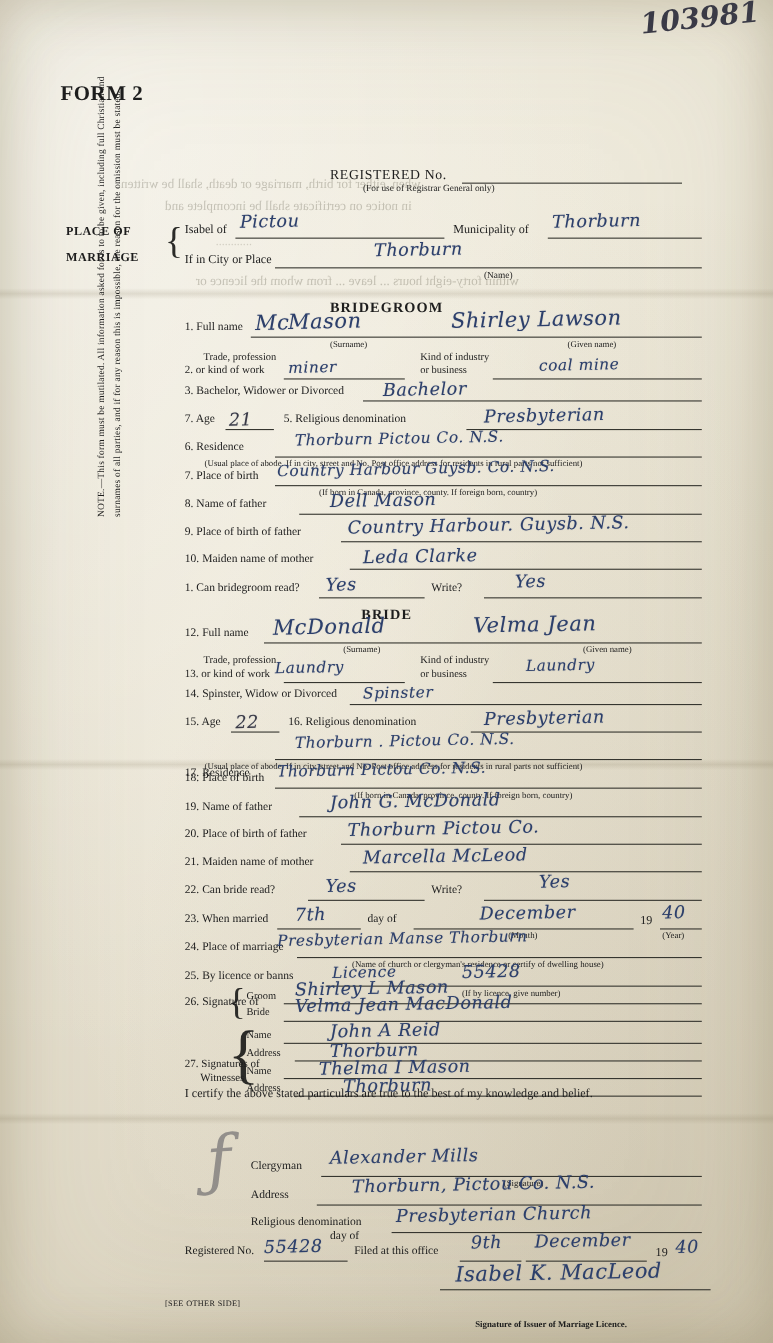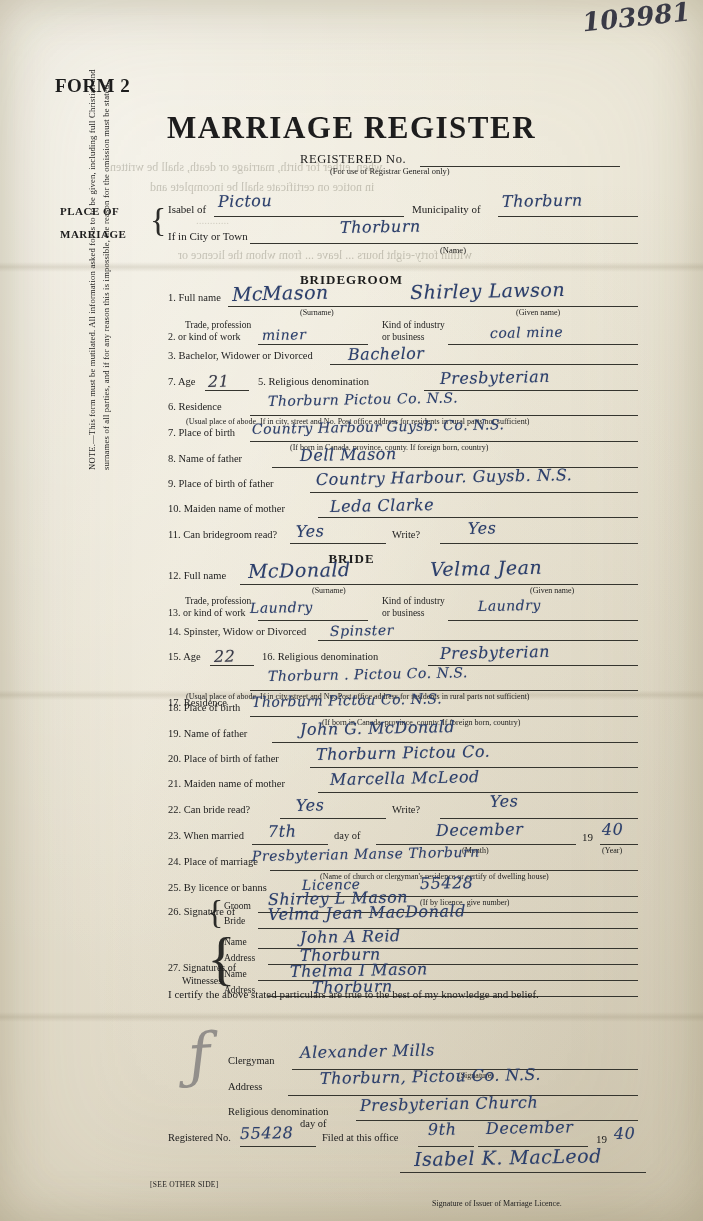--- a/index.html
+++ b/index.html
@@ -120,21 +120,20 @@
 <div class="fold" style="top:1012px"></div>
 
 <div class="sheet">
 
   <div id="topnum">103981</div>
 
   <div id="top-note" class="abs print center tiny">
   </div>
 
   <div id="form2" class="abs print">FORM 2</div>
-  <div id="bigtitle" class="abs print center">MARRIAGE REGISTER</div>
   <div id="regno" class="abs print">REGISTERED No.</div>
   <div class="line" style="left:420px;top:166px;width:200px;"></div>
   <div id="regno-sub" class="abs print">(For use of Registrar General only)</div>
 
   <div class="ghost" style="left:110px;top:160px;">when, either for birth, marriage or death, shall be written</div>
   <div class="ghost" style="left:150px;top:180px;">in notice on certificate shall be incomplete and</div>
   <div class="ghost" style="left:196px;top:214px;font-size:11px;color:rgba(90,85,70,0.22);">............</div>
   <div class="ghost" style="left:178px;top:248px;">within forty-eight hours ... leave ... from whom the licence or</div>
 
   <div id="sidenote" class="print">
@@ -147,21 +146,21 @@
   <div class="abs print" style="left:60px;top:228px;font-size:11px;font-weight:bold;letter-spacing:.5px;">MARRIAGE</div>
 
   <div class="abs print md" style="left:168px;top:203px;">Isabel of</div>
   <div class="line" style="left:214px;top:216px;width:190px;"></div>
   <div class="hw lg abs" style="left:218px;top:192px;">Pictou</div>
 
   <div class="abs print md" style="left:412px;top:203px;">Municipality of</div>
   <div class="line" style="left:498px;top:216px;width:140px;"></div>
   <div class="hw lg abs" style="left:502px;top:192px;">Thorburn</div>
 
-  <div class="abs print md" style="left:168px;top:230px;">If in City or Town</div>
+  <div class="abs print md" style="left:168px;top:230px;">If in City or Place</div>
   <div class="line" style="left:250px;top:243px;width:388px;"></div>
   <div class="hw lg abs" style="left:340px;top:218px;">Thorburn</div>
   <div class="abs print tiny" style="left:440px;top:245px;">(Name)</div>
 
   <div class="sectitle print" style="top:272px;">BRIDEGROOM</div>
 
   <div class="ql print" style="left:168px;top:292px;">1. Full name</div>
   <div class="line" style="left:228px;top:306px;width:410px;"></div>
   <div class="hw xl abs" style="left:232px;top:283px;">Mc</div>
   <div class="hw xl abs" style="left:262px;top:282px;">Mason</div>
@@ -205,21 +204,21 @@
   <div class="hw lg abs" style="left:300px;top:446px;">Dell Mason</div>
 
   <div class="ql print" style="left:168px;top:478px;">9. Place of birth of father</div>
   <div class="line" style="left:310px;top:492px;width:328px;"></div>
   <div class="hw lg abs" style="left:316px;top:470px;">Country Harbour. Guysb. N.S.</div>
 
   <div class="ql print" style="left:168px;top:503px;">10. Maiden name of mother</div>
   <div class="line" style="left:318px;top:517px;width:320px;"></div>
   <div class="hw lg abs" style="left:330px;top:497px;">Leda Clarke</div>
 
-  <div class="ql print" style="left:168px;top:529px;">11. Can bridegroom read?</div>
+  <div class="ql print" style="left:168px;top:529px;">1. Can bridegroom read?</div>
   <div class="line" style="left:290px;top:543px;width:96px;"></div>
   <div class="hw lg abs" style="left:296px;top:522px;">Yes</div>
   <div class="ql print" style="left:392px;top:529px;">Write?</div>
   <div class="line" style="left:440px;top:543px;width:198px;"></div>
   <div class="hw lg abs" style="left:468px;top:519px;">Yes</div>
 
   <div class="sectitle print" style="top:551px;">BRIDE</div>
 
   <div class="ql print" style="left:168px;top:570px;">12. Full name</div>
   <div class="line" style="left:240px;top:584px;width:398px;"></div>
@@ -354,16 +353,16 @@
   <div class="line" style="left:418px;top:1146px;width:56px;"></div>
   <div class="hw lg abs" style="left:428px;top:1120px;">9th</div>
   <div class="ql print" style="left:300px;top:1118px;">day of</div>
   <div class="line" style="left:478px;top:1146px;width:110px;"></div>
   <div class="hw lg abs" style="left:486px;top:1119px;">December</div>
   <div class="abs print md" style="left:596px;top:1133px;">19</div>
   <div class="hw lg abs" style="left:614px;top:1124px;">40</div>
 
   <div class="hw xl abs" style="left:414px;top:1148px;">Isabel K. MacLeod</div>
   <div class="line" style="left:400px;top:1172px;width:246px;"></div>
-  <div class="hint print" style="left:432px;top:1199px;">Signature of Issuer of Marriage Licence.</div>
+  <div class="hint print" style="left:432px;top:1199px;font-weight:bold;">Signature of Issuer of Marriage Licence.</div>
 
   <div id="seeother" class="print">[SEE OTHER SIDE]</div>
 </div>
 
 </body></html>

